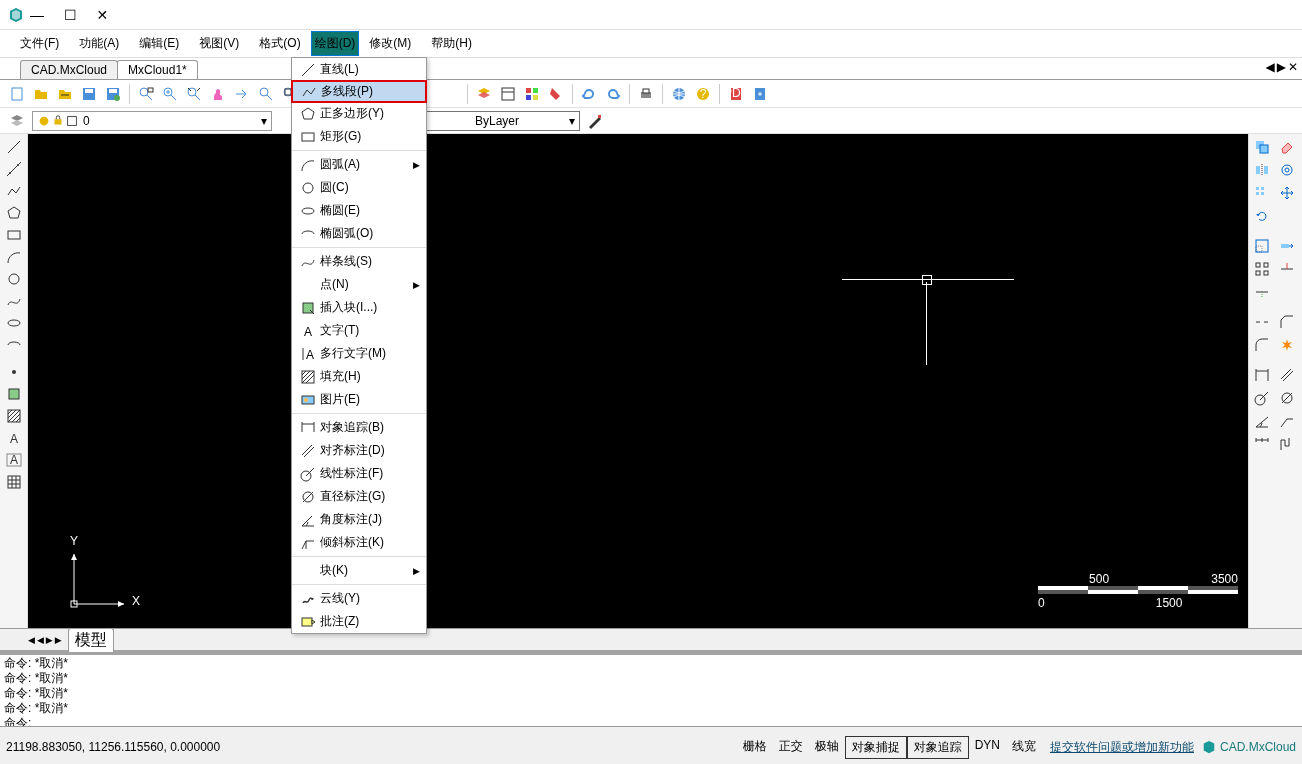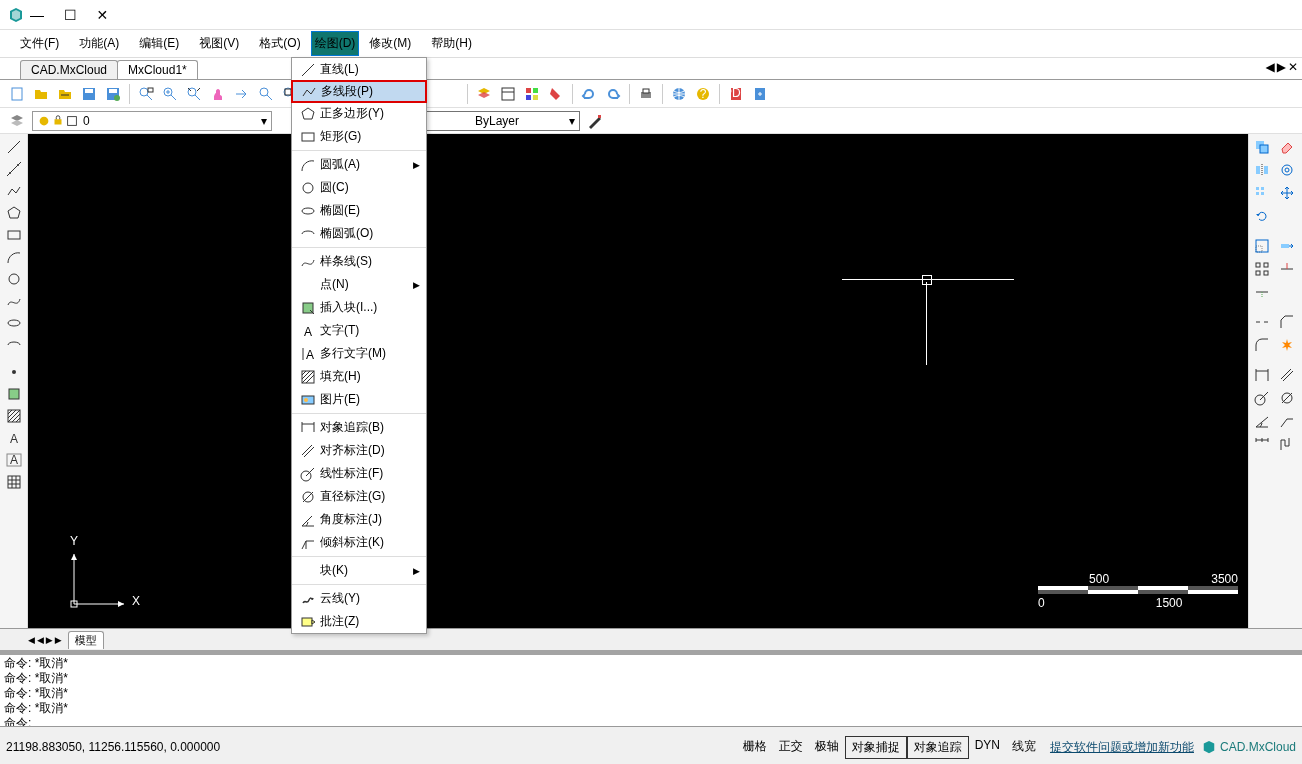--- a/index.html
+++ b/index.html
@@ -33,21 +33,21 @@
 .crosshair-h { position: absolute; top: 145px; left: 814px; width: 172px; height: 1px; background: #fff; }
 .crosshair-v { position: absolute; top: 148px; left: 898px; width: 1px; height: 83px; background: #fff; }
 .crosshair-box { position: absolute; top: 141px; left: 894px; width: 10px; height: 10px; border: 1px solid #fff; }
 .ucs { position: absolute; bottom: 14px; left: 36px; color: #fff; }
 .ruler { position: absolute; bottom: 18px; right: 10px; color: #fff; font-size: 10px; width:200px;}
 .ruler-top{display:flex; justify-content:space-between;}
 .ruler-bot{display:flex; justify-content:space-between; margin-top:2px;}
 .ruler-bar-seg{display:flex; height:4px;}
 .ruler-bar-seg span{flex:1;}
 .model-tab { height: 22px; display: flex; align-items: center; padding: 0 28px; background: #f0f0f0; border-top: 1px solid #999; }
-.model-tab .tab { font-size: 11px; padding: 1px 6px; }
+.model-tab .tab { font-size: 16px; padding: 1px 6px; }
 .model-tab .nav{margin-right:6px; display:flex; gap:2px;}
 .model-tab .nav span{font-size:9px; cursor:pointer;}
 .cmd-area { height: 76px; border-top: 5px solid #a3a3a3; background: #fff; overflow: hidden; font-size:12px; padding:1px 4px; line-height:15px;}
 .cmd-line { white-space: nowrap; }
 .status-bar { height: 41px; border-top: 1px solid #999; display: flex; align-items: center; padding: 0 6px; font-size: 12px; background: #f0f0f0; }
 .status-coords { flex: 0 0 auto; padding-right:20px;}
 .status-spacer{flex:1;}
 .status-group { display: flex; gap: 0; }
 .status-item { padding: 2px 6px; cursor: pointer; }
 .status-item.on { border: 1px solid #333; }

